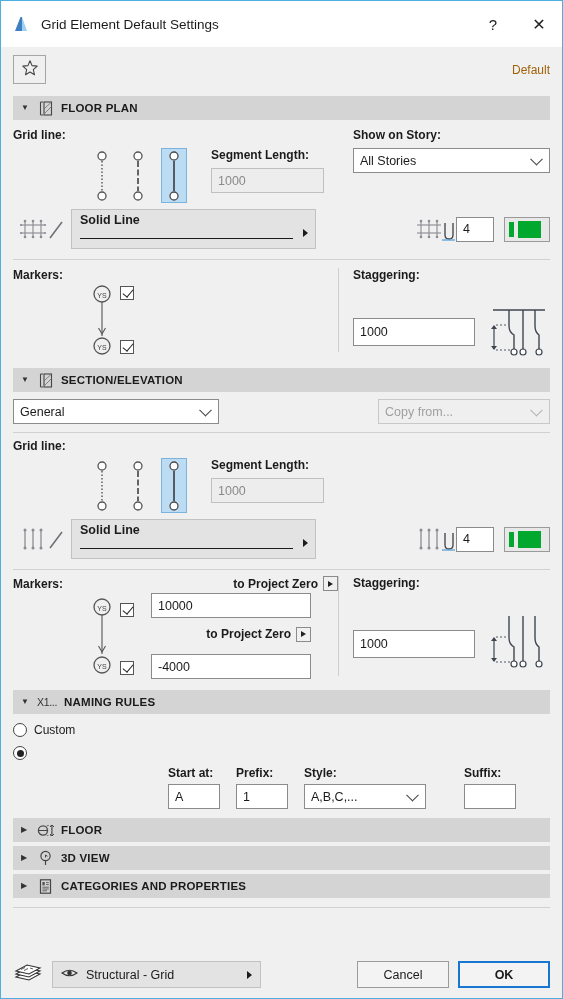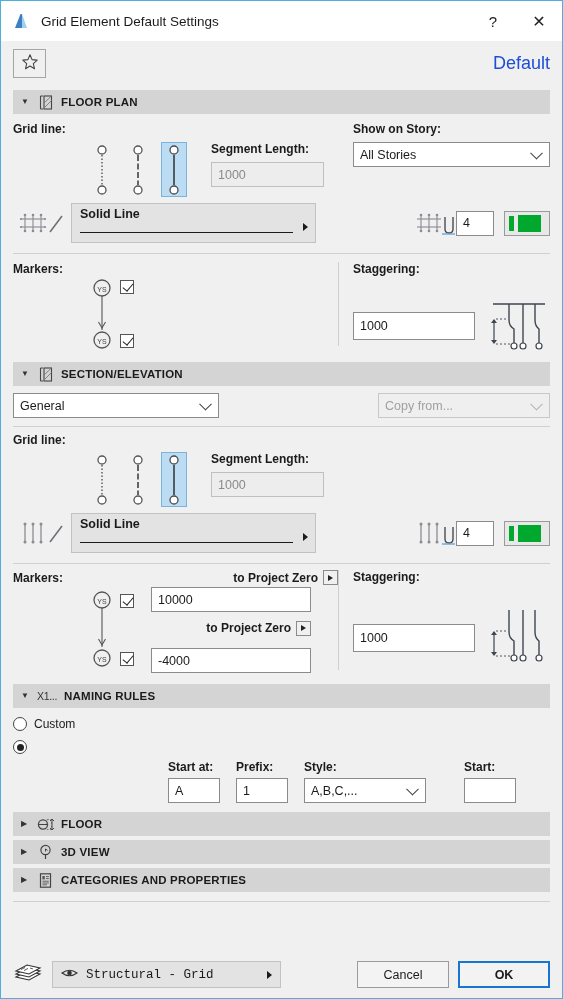--- a/index.html
+++ b/index.html
@@ -13,42 +13,42 @@
     overflow:hidden;
   }
   .window {
     position:absolute; inset:0;
     border:1px solid #4bb0e0;
     background:#f0f0f0;
     display:flex; flex-direction:column;
   }
   
   .titlebar {
-    height:40px; background:#ffffff;
+    height:46px; background:#ffffff;
     display:flex; align-items:center;
     padding:0 0 0 10px; flex:0 0 auto;
   }
   .title-icon { width:20px; height:20px; position:relative; flex:0 0 auto; }
   .title-text { margin-left:10px; font-size:13.5px; color:#1b1b1b; flex:1 1 auto; }
   .tb-btn {
     width:46px; height:38px; display:flex; align-items:center; justify-content:center;
     font-size:15px; color:#222; cursor:default;
   }
   .tb-btn.close { font-size:16px; }
   
   .fav-row {
     height:45px; display:flex; align-items:center;
     padding:0 12px; flex:0 0 auto; background:#f0f0f0;
   }
   .fav-btn {
     width:33px; height:29px; border:1px solid #a6a6a6; background:#f0f0f0;
     display:flex; align-items:center; justify-content:center;
   }
   .fav-spacer { flex:1 1 auto; }
-  .fav-default { font-size:18px; color:#1d4ed8; }
+  .fav-default { font-size:12px; color:#a16207; }
   
   .body { flex:1 1 auto; padding:0 12px; overflow:hidden; }
   
   .sec-header {
     height:24px; background:#d4d4d4; display:flex; align-items:center;
     margin-top:4px; padding-left:8px; gap:7px;
   }
   .sec-arrow { font-size:8px; color:#333; line-height:1; width:9px; }
   .sec-ico { width:17px; height:17px; flex:0 0 auto; }
   .sec-pre { font-size:10.5px; color:#333; letter-spacing:-0.3px; }
@@ -418,21 +418,21 @@
         <div class="row" style="align-items:center;">
           <span class="lbl-b">Markers:</span>
           <span style="flex:1 1 auto;"></span>
           <span class="lbl-b">to Project Zero</span>
           <span style="margin-left:5px; width:15px; height:15px; border:1px solid #8b8b8b; background:#f0f0f0; display:flex; align-items:center; justify-content:center;">
             <svg width="7" height="8" viewBox="0 0 7 8">
                 <path d="M1 1 L6 4 L1 7 Z" fill="#222"></path>
               </svg>
           </span>
         </div>
-        <div style="margin-top:2px; display:flex; align-items:center; gap:7px;">
+        <div style="margin-top:2px; display:flex; align-items:flex-end; gap:7px;">
           <span style="margin-left:78px;">
             <svg width="22" height="80" viewBox="0 0 22 80">
               <circle cx="11" cy="11" r="8" fill="#f0f0f0" stroke="#555" stroke-width="1.3"></circle>
               <text x="11" y="14.5" font-family="Liberation Sans, sans-serif" font-size="7" fill="#444" text-anchor="middle">YS</text>
               <line x1="11" y1="19" x2="11" y2="58" stroke="#555" stroke-width="1.1"></line>
               <path d="M7.5 50 L11 56 L14.5 50" fill="none" stroke="#555" stroke-width="1.1"></path>
               <circle cx="11" cy="69" r="8" fill="#f0f0f0" stroke="#555" stroke-width="1.3"></circle>
               <text x="11" y="72.5" font-family="Liberation Sans, sans-serif" font-size="7" fill="#444" text-anchor="middle">YS</text>
             </svg>
           </span>
@@ -503,21 +503,21 @@
         <input class="txt" style="width: 52px; margin-top: 4px;" value="1">
       </div>
       <div style="margin-left:4px;">
         <div class="lbl-b">Style:</div>
         <div class="sel" style="width:122px; margin-top:4px;">
           <span>A,B,C,...</span>
           <span class="chev"></span>
         </div>
       </div>
       <div style="margin-left:26px;">
-        <div class="lbl-b">Start:</div>
+        <div class="lbl-b">Suffix:</div>
         <input class="txt" style="width: 52px; margin-top: 4px;" value="">
       </div>
     </div>
 
     <div class="sec-header" style="margin-top:9px;">
       <span class="sec-arrow">▶</span>
       <span class="sec-ico">
         <svg width="17" height="17" viewBox="0 0 17 17">
           <circle cx="6" cy="8.5" r="4.6" fill="none" stroke="#444" stroke-width="1.2"></circle>
           <line x1="1.4" y1="8.5" x2="10.6" y2="8.5" stroke="#444" stroke-width="1"></line>
@@ -576,21 +576,21 @@
         </g>
       </svg>
     </span>
     <div class="layer-combo">
       <span>
         <svg width="17" height="12" viewBox="0 0 17 12">
           <path d="M1 6 Q8.5 0.5 16 6 Q8.5 11.5 1 6 Z" fill="none" stroke="#333" stroke-width="1.1"></path>
           <circle cx="8.5" cy="6" r="2.3" fill="#333"></circle>
         </svg>
       </span>
-      <span style="font-size:12.5px;font-family:Liberation Mono, monospace;">Structural - Grid</span>
+      <span style="font-size:12.5px;">Structural - Grid</span>
       <span style="position:absolute; right:8px; width:0;height:0;
                    border-left:5px solid #1b1b1b; border-top:4px solid transparent; border-bottom:4px solid transparent;"></span>
     </div>
     <span style="flex:1 1 auto;"></span>
     <button class="btn">Cancel</button>
     <button class="btn primary">OK</button>
   </div>
 </div>
 
 </body></html>

